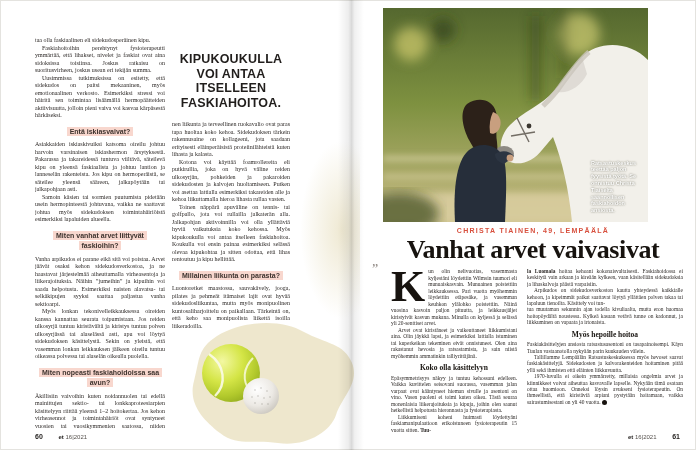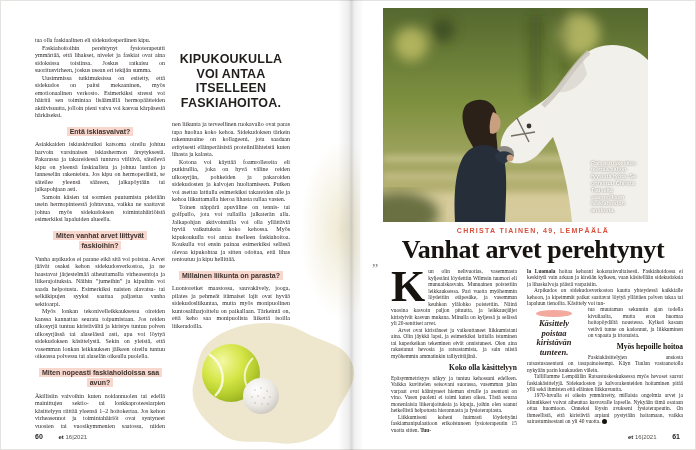--- a/index.html
+++ b/index.html
@@ -58,21 +58,21 @@
          font-size:5.4px;line-height:6.5px;text-align:justify;}
   .rcolB{position:absolute;left:527px;top:268px;width:156px;height:172px;overflow:hidden;
          font-size:5.4px;line-height:6.4px;text-align:justify;}
   .rcolA p,.rcolB p{margin:0;}
   .dropcap{
     float:left;font-family:"Liberation Serif",serif;font-weight:bold;
     font-size:44px;line-height:34px;padding:2px 3px 0 0;color:#17130f;
   }
   .subhead{
     font-family:"Liberation Serif",serif;font-weight:bold;font-size:7.5px;
-    margin:5px 0 2px;line-height:8.5px;color:#17130f;text-align:right;
+    margin:5px 0 2px;line-height:8.5px;color:#17130f;text-align:center;
   }
   .lead-bold{font-weight:bold;}
   .pullquote{
     float:left;width:54px;margin:4px 7px 2px 0;text-align:center;
   }
   .pq-swash{width:36px;height:7px;border-radius:50%;background:#f3a99d;margin:0 auto 2px;}
   .pq-text{
     font-family:"Liberation Serif",serif;font-style:italic;font-weight:bold;
     font-size:8.5px;line-height:9.5px;color:#2b2320;
   }
@@ -205,38 +205,34 @@
       <path d="M112 146 C118 142 126 142 131 148 L121 156 C115 154 112 151 112 146 Z" fill="#2c3542"></path>
       <circle cx="127" cy="150" r="3.4" fill="#c89f7f"></circle>
       <g filter="url(#blur6)">
         <ellipse cx="16" cy="206" rx="40" ry="22" fill="#3c4a20" opacity=".7"></ellipse>
       </g>
     </svg>
     <div class="photo-caption">Ratsastuskeskus teettää paljon fyysistä työtä. Se onnistuu Christa Tiaiselta säännöllisen faskiahoidon ansiosta.</div>
   </div>
 
   <div class="byline">CHRISTA TIAINEN, 49, LEMPÄÄLÄ</div>
-  <div class="headline">Vanhat arvet perehtynyt</div>
+  <div class="headline">Vanhat arvet vaivasivat</div>
   <div class="open-quote">”</div>
 
   <div class="rcolA">
     <p><span class="dropcap">K</span><span>un olin nelivuotias, vasemmasta kyljestäni löydettiin Wilmsin tuumori eli munuaiskasvain. Munuainen poistettiin leikkauksessa. Pari vuotta myöhemmin löydettiin etäpesäke, ja vasemman keuhkon ylälohko poistettiin. Näinä vuosina kasvoin paljon pituutta, ja leikkausjäljet kiristyivät kasvun mukana. Minulla on kyljessä ja selässä yli 20-senttiset arvet.</span></p>
     <p class="indent">Arvet ovat kiristäneet ja vaikeuttaneet liikkumistani aina. Olin jäykkä lapsi, ja esimerkiksi lattialla istuminen tai kuperkeikan tekeminen eivät onnistuneet. Olen aina rakastanut hevosia ja ratsastamista, ja sain niistä myöhemmin ammatinkin talliyrittäjänä.</p>
     <div class="subhead">Koko olla käsittelyyn</div>
     <p>Epäsymmetrisyys näkyy ja tuntuu kehossani edelleen. Vaikka kuvittelen seisovani suorassa, vasemman jalan varpaat ovat kääntyneet hieman sivulle ja asentoni on vino. Vasen puoleni ei toimi kuten oikea. Tästä seuraa monenlaisia liikerajoituksia ja kipuja, joihin olen saanut hetkellistä helpotusta hieronnasta ja fysioterapiasta.</p>
     <p class="indent"><span>Liikkumiseni koheni huimasti löydettyäni faskiamanipulaatioon erikoistuneen fysioterapeutin 15 vuotta sitten. </span><span class="lead-bold">Tuu-</span></p>
   </div>
 
   <div class="rcolB">
     <p><span class="lead-bold">la Luomala</span><span> hoitaa kehoani kokonaisvaltaisesti. Faskiahoidossa ei keskitytä vain arkaan ja kireään kylkeen, vaan käsitellään sidekudoksia ja lihaskalvoja päästä varpaisiin.</span></p>
     <p class="indent">Arpikudos on sidekudosverkoston kautta yhteydessä kaikkialle kehoon, ja kipeimmät paikat saattavat löytyä yllättäen polven takaa tai lapaluun tienoilta. Käsittely voi tun-</p>
-    <div class="pullquote">
-      <div class="pq-swash"></div>
-      <div class="pq-text">Käsittely poistaa kiristävän tunteen.</div>
-    </div>
     <p>tua muutaman sekunnin ajan todella kivuliaalta, mutta eron huomaa hoitopöydältä noustessa. Kylkeä kasaan vetävä tunne on kadonnut, ja liikkuminen on vapaata ja irtonaista.</p>
     <div class="subhead">Myös hepoille hoitoa</div>
     <p>Faskiakäsittelyjen ansiosta ratsastusasentoni on tasapainoisempi. Käyn Tuulan vastaanotolla nykyään parin kuukauden välein.</p>
     <p class="indent">Tallillamme Lempäälän Ratsastuskeskuksessa myös hevoset saavat faskiakäsittelyjä. Sidekudosten ja kalvorakenteiden hoitaminen pitää yllä sekä ihmisten että eläinten liikkuvuutta.</p>
     <p class="indent"><span>1970-luvulla ei oikein ymmärretty, millaisia ongelmia arvet ja kiinnikkeet voivat aiheuttaa kasvavalle lapselle. Nykyään tämä osataan ottaa huomioon. Onneksi löysin avukseni fysioterapeutin. On ihmeellistä, että kiristäviä arpiani pystytään hoitamaan, vaikka sairastumisestani on yli 40 vuotta. </span><span class="endmark"></span></p>
   </div>
 
   <div class="footer footer-right">
     <span class="mag">et</span>
     <span>16|2021</span>

